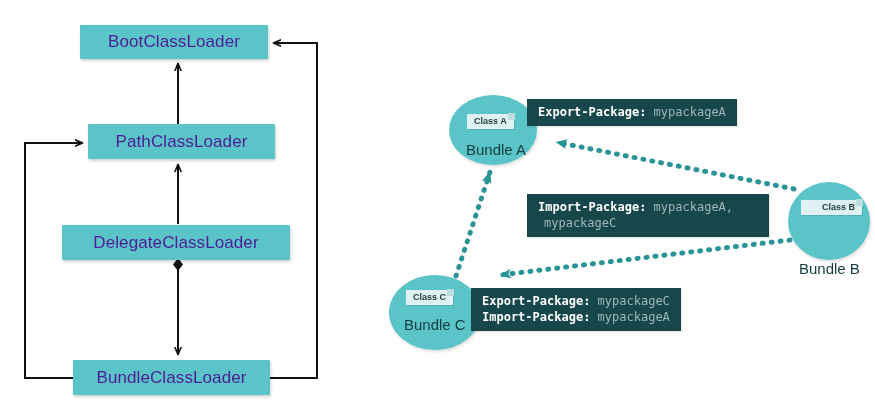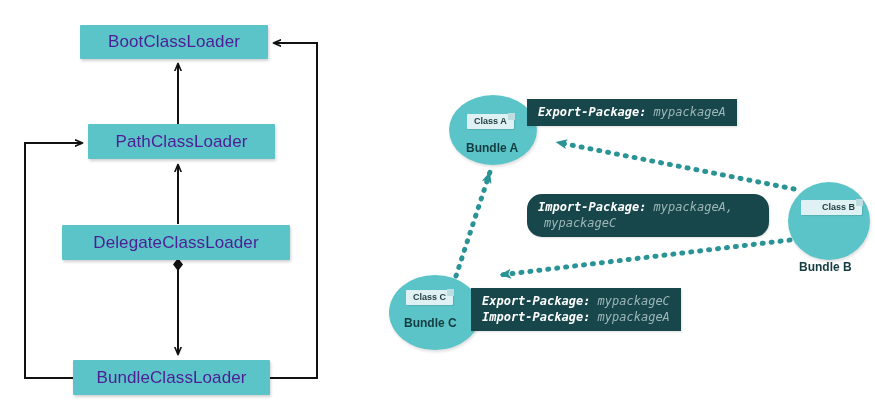--- a/index.html
+++ b/index.html
@@ -51,22 +51,22 @@
   
   .bundle {
     position: absolute;
     border-radius: 50%;
     background: #5bc4c8;
     box-shadow: 1px 2px 3px rgba(0,0,0,.13);
   }
   .bundle-label {
     position: absolute;
     color: #123c3f;
-    font-size: 12px;
-    font-weight: 700;
+    font-size: 15px;
+    font-weight: 400;
     white-space: nowrap;
     user-select: none;
   }
   .class-chip {
     position: absolute;
     background: #dff1f2;
     color: #1d3b40;
     font-size: 9px;
     font-weight: 700;
     padding: 2px 7px 3px 7px;
@@ -97,21 +97,21 @@
     box-shadow: 1px 1px 2px rgba(0,0,0,.12);
   }
   .manifest .k {
     color: #ffffff;
     font-weight: 700;
   }
   .manifest .v {
     color: #9fb7b9;
     font-weight: 400;
   }
-  .manifest .row { display: block; font-style: italic; }
+  .manifest .row { display: block; }
   .manifest .cont { padding-left: 6px; }
 </style>
 </head>
 <body>
 
 <div id="stage">
 
   <svg class="overlay" viewBox="0 0 875 408" xmlns="http://www.w3.org/2000/svg">
     <defs>
       <marker id="ah-dark" markerWidth="9" markerHeight="9" refX="7.4" refY="3.6" orient="auto" markerUnits="userSpaceOnUse">
@@ -187,21 +187,21 @@
   <div class="class-chip" style="left:406px; top:290px;">Class C</div>
   <div class="bundle-label" style="left:404px; top:316px;">Bundle C</div>
 
   <div class="manifest" style="left:527px; top:99px;">
     <span class="row">
       <span class="k">Export-Package: </span>
       <span class="v">mypackageA</span>
     </span>
   </div>
 
-  <div class="manifest" style="left:527px; top:194px; padding-right:36px;border-radius:15px;">
+  <div class="manifest" style="left:527px; top:194px; padding-right:36px;">
     <span class="row">
       <span class="k">Import-Package: </span>
       <span class="v">mypackageA,</span>
     </span>
     <span class="row cont">
       <span class="v">mypackageC</span>
     </span>
   </div>
 
   <div class="manifest" style="left:471px; top:288px;">

